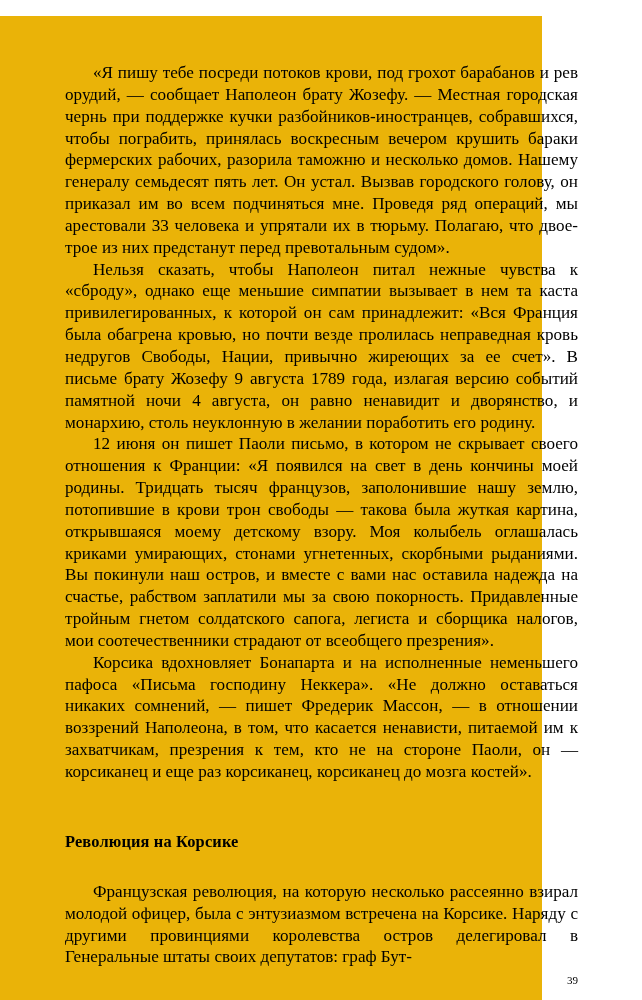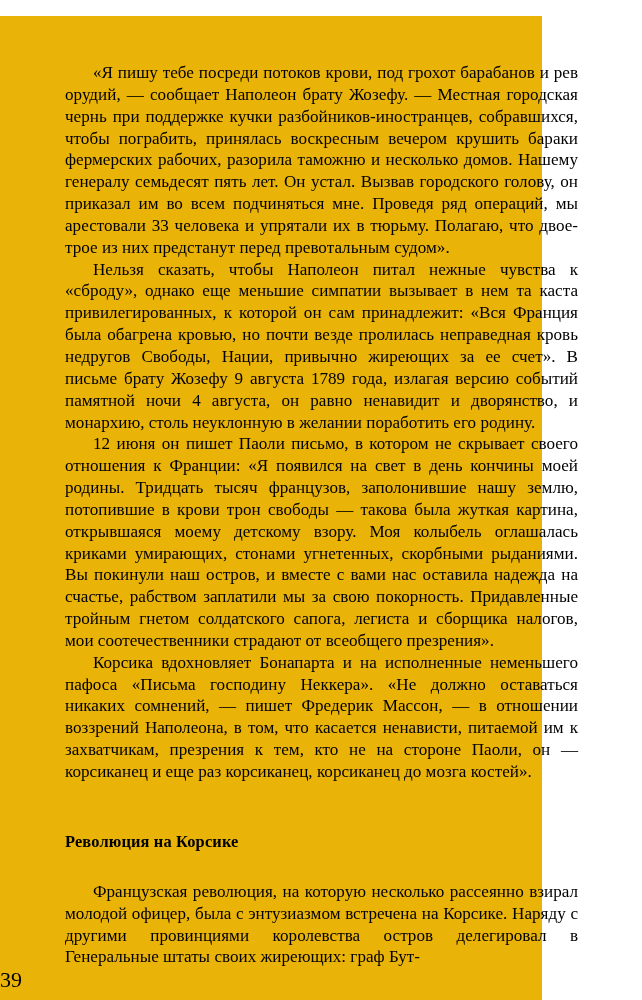--- a/index.html
+++ b/index.html
@@ -63,40 +63,41 @@
   .heading-wrap {
     margin-top: 49px;
     margin-bottom: 29px;
   }
 
   .page-number {
     position: absolute;
     left: 0;
     top: 955px;
     width: 578px;
-    font-size: 22px;
+    text-align: right;
+    font-size: 11px;
     line-height: 18px;
     font-family: "Liberation Serif", "DejaVu Serif", serif;
   }
 </style>
 </head>
 <body>
 
 <div class="page">
 
   <div class="text-block">
 
     <p class="para">«Я пишу тебе посреди потоков крови, под грохот барабанов и рев орудий, — сообщает Наполеон брату Жозефу. — Местная городская чернь при поддержке кучки разбойников-иностранцев, собравшихся, чтобы пограбить, принялась воскресным вечером крушить бараки фермерских рабочих, разорила таможню и несколько домов. Нашему генералу семьдесят пять лет. Он устал. Вызвав городского голову, он приказал им во всем подчиняться мне. Проведя ряд операций, мы арестовали 33 человека и упрятали их в тюрьму. Полагаю, что двое-трое из них предстанут перед превотальным судом».</p>
     <p class="para">Нельзя сказать, чтобы Наполеон питал нежные чувства к «сброду», однако еще меньшие симпатии вызывает в нем та каста привилегированных, к которой он сам принадлежит: «Вся Франция была обагрена кровью, но почти везде пролилась неправедная кровь недругов Свободы, Нации, привычно жиреющих за ее счет». В письме брату Жозефу 9 августа 1789 года, излагая версию событий памятной ночи 4 августа, он равно ненавидит и дворянство, и монархию, столь неуклонную в желании поработить его родину.</p>
     <p class="para">12 июня он пишет Паоли письмо, в котором не скрывает своего отношения к Франции: «Я появился на свет в день кончины моей родины. Тридцать тысяч французов, заполонившие нашу землю, потопившие в крови трон свободы — такова была жуткая картина, открывшаяся моему детскому взору. Моя колыбель оглашалась криками умирающих, стонами угнетенных, скорбными рыданиями. Вы покинули наш остров, и вместе с вами нас оставила надежда на счастье, рабством заплатили мы за свою покорность. Придавленные тройным гнетом солдатского сапога, легиста и сборщика налогов, мои соотечественники страдают от всеобщего презрения».</p>
     <p class="para">Корсика вдохновляет Бонапарта и на исполненные неменьшего пафоса «Письма господину Неккера». «Не должно оставаться никаких сомнений, — пишет Фредерик Массон, — в отношении воззрений Наполеона, в том, что касается ненависти, питаемой им к захватчикам, презрения к тем, кто не на стороне Паоли, он — корсиканец и еще раз корсиканец, корсиканец до мозга костей».</p>
 
     <div class="heading-wrap">
       <h2 class="section-heading">Революция на Корсике</h2>
     </div>
 
-    <p class="para">Французская революция, на которую несколько рассеянно взирал молодой офицер, была с энтузиазмом встречена на Корсике. Наряду с другими провинциями королевства остров делегировал в Генеральные штаты своих жиреющих: граф Бут-</p>
+    <p class="para">Французская революция, на которую несколько рассеянно взирал молодой офицер, была с энтузиазмом встречена на Корсике. Наряду с другими провинциями королевства остров делегировал в Генеральные штаты своих депутатов: граф Бут-</p>
 
   </div>
 
   <div class="page-number">39</div>
 
 </div>
 
 </body></html>

